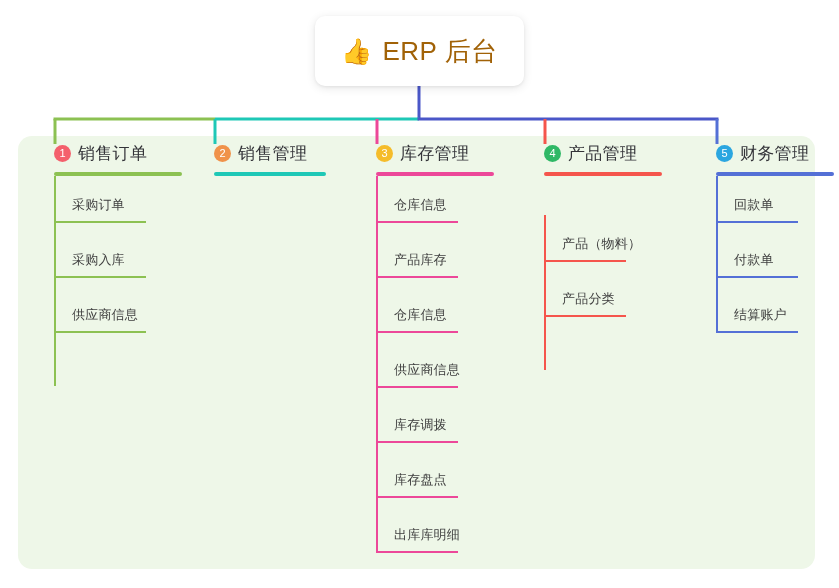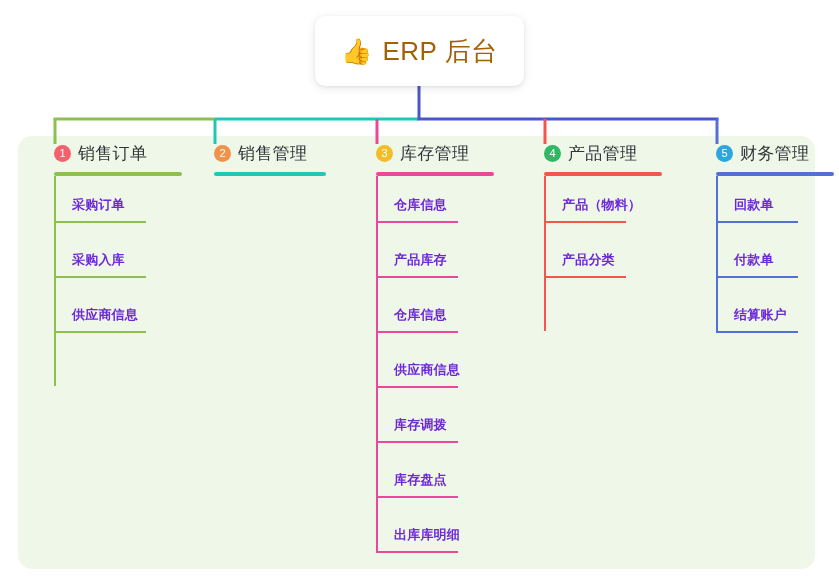--- a/index.html
+++ b/index.html
@@ -134,24 +134,23 @@
   .leaf {
     position: relative;
     height: 55px;
   }
 
   .leaf-label {
     position: absolute;
     left: 36px;
     top: 20px;
     font-size: 13px;
-    color: #6d28d9;
+    color: #404040;
     white-space: nowrap;
     letter-spacing: 0.2px;
-    font-weight: bold;
   }
 
   .leaf-underline {
     position: absolute;
     left: 18px;
     top: 45px;
     height: 2px;
   }
 </style>
 </head>
@@ -245,21 +244,21 @@
             <div class="leaf-underline" style="background: rgb(236, 72, 153); width: 82px;"></div>
           </div>
         </div>
       </div>
       <div class="column" style="left: 508px; width: 172px;">
         <div class="col-head">
           <span class="badge" style="background: rgb(47, 184, 102);">4</span>
           <span class="col-title">产品管理</span>
         </div>
         <div class="col-rule" style="background: rgb(245, 85, 76); width: 118px; margin-left: 18px;"></div>
-        <div class="col-body" style="height: 165px;">
+        <div class="col-body" style="height: 165px; margin-top: 39px;">
           <div class="spine" style="background: rgb(245, 85, 76); height: 155px;"></div>
           <div class="leaf">
             <span class="leaf-label">产品（物料）</span>
             <div class="leaf-underline" style="background: rgb(245, 85, 76); width: 82px;"></div>
           </div>
           <div class="leaf">
             <span class="leaf-label">产品分类</span>
             <div class="leaf-underline" style="background: rgb(245, 85, 76); width: 82px;"></div>
           </div>
         </div>

